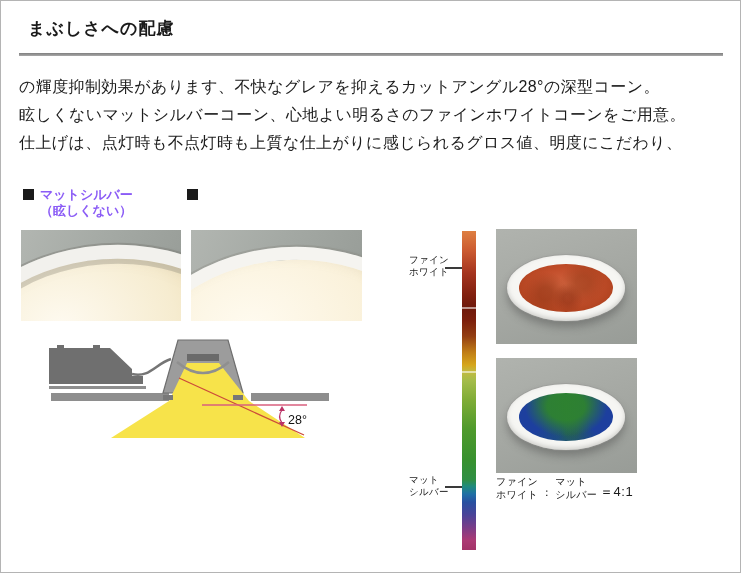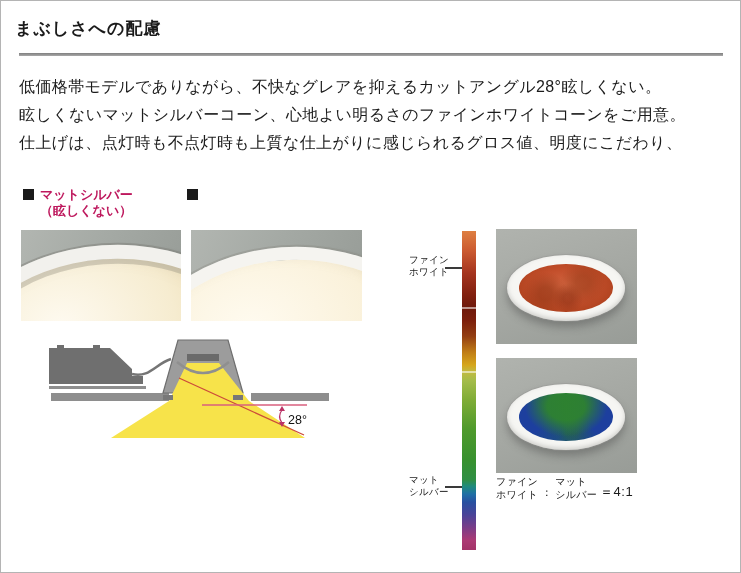--- a/index.html
+++ b/index.html
@@ -1,31 +1,31 @@
 <!DOCTYPE html>
 <html><head>
 <meta charset="utf-8">
 <style>
   html,body{margin:0;padding:0;background:#e9e9e9;font-family:"Liberation Sans",sans-serif;}
   .page{position:relative;width:739px;height:571px;margin:0 auto;background:#ffffff;border:1px solid #b4b4b4;overflow:hidden;}
 
   
-  .title{position:absolute;left:14px;top:16px;font-size:17px;font-weight:bold;color:#1a1a1a;letter-spacing:1px;}
+  .title{position:absolute;left:27px;top:16px;font-size:17px;font-weight:bold;color:#1a1a1a;letter-spacing:1px;}
   .title-rule{position:absolute;left:18px;top:52px;width:704px;height:3px;background:linear-gradient(#7f7f7f,#a9a9a9);}
 
   
   .intro{position:absolute;left:18px;top:72px;width:712px;font-size:16px;line-height:28px;color:#1b1b1b;font-weight:500;letter-spacing:.4px;}
   .intro span{display:block;}
 
   
   .legend{position:absolute;top:186px;display:flex;align-items:flex-start;}
   .legend-ms{left:22px;}
   .legend-fw{left:186px;}
   .legend .sq{width:11px;height:11px;background:#1a1a1a;margin:2px 6px 0 0;flex:0 0 auto;}
-  .legend .lab{font-size:13px;font-weight:bold;color:#be185d;line-height:15.5px;}
+  .legend .lab{font-size:13px;font-weight:bold;color:#8b5cf6;line-height:15.5px;}
   .legend .lab span{display:block;}
 
   
   .photo{position:absolute;top:229px;height:91px;overflow:hidden;background:linear-gradient(115deg,#b2b6b1 0%,#a4a9a4 45%,#959a95 100%);}
   .photo-ms{left:20px;width:160px;}
   .photo-fw{left:190px;width:171px;}
   .photo .ring{position:absolute;border-radius:50%;transform:rotate(-4deg);}
   .photo-ms .ring{left:-80px;top:15px;width:312px;height:228px;border:14px solid #f2f1ed;
     background:radial-gradient(ellipse at 35% 28%,#fefaf0 0%,#f6ecd0 40%,#e8d5a6 72%,#d9bf86 100%);
     box-shadow:0 0 0 2px rgba(128,128,122,.5),6px 8px 10px rgba(70,70,65,.3),inset -8px -12px 20px rgba(135,120,88,.5);}
@@ -79,21 +79,21 @@
 </style>
 </head>
 <body>
 
 <div class="page">
 
   <div class="title">まぶしさへの配慮</div>
   <div class="title-rule"></div>
 
   <div class="intro">
-    <span>低価格帯モデルでありながら、不快なグレアを抑えるカットアングル28°眩しくない。</span>
+    <span>の輝度抑制効果があります、不快なグレアを抑えるカットアングル28°の深型コーン。</span>
     <span>眩しくないマットシルバーコーン、心地よい明るさのファインホワイトコーンをご用意。</span>
     <span>仕上げは、点灯時も不点灯時も上質な仕上がりに感じられるグロス値、明度にこだわり、</span>
   </div>
 
   <div class="legend legend-ms">
     <div class="sq"></div>
     <div class="lab">
       <span>マットシルバー</span>
       <span>（眩しくない）</span>
     </div>

